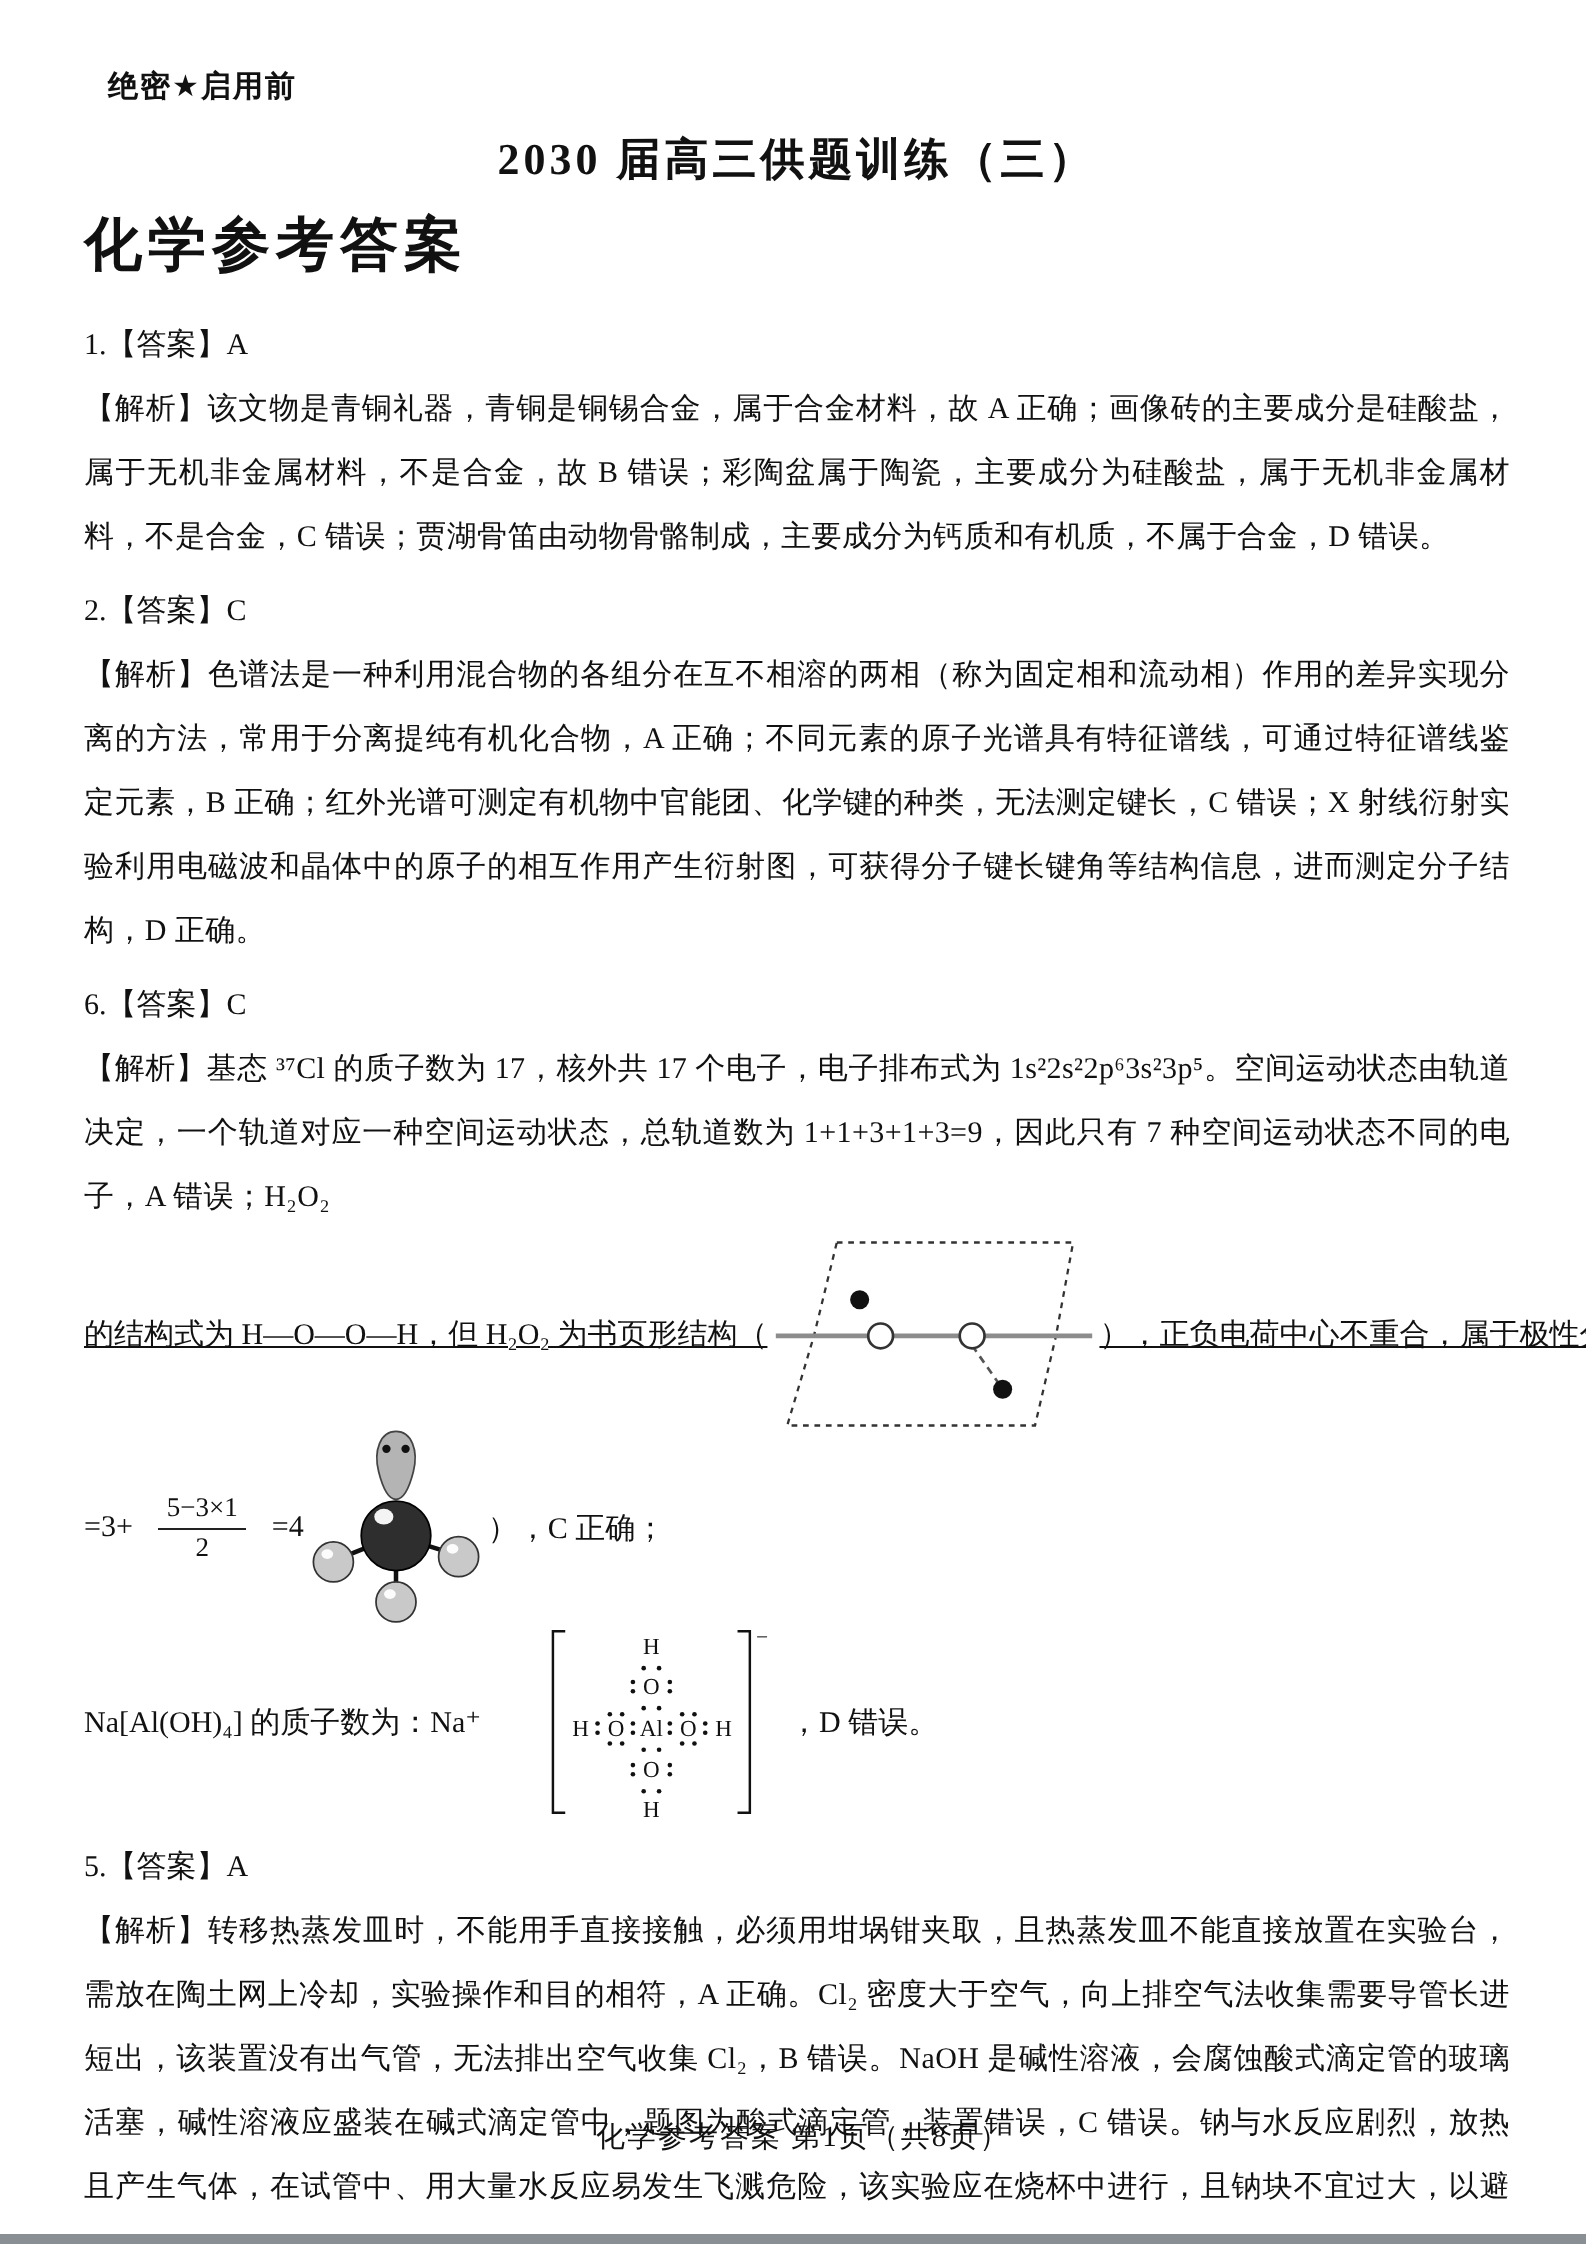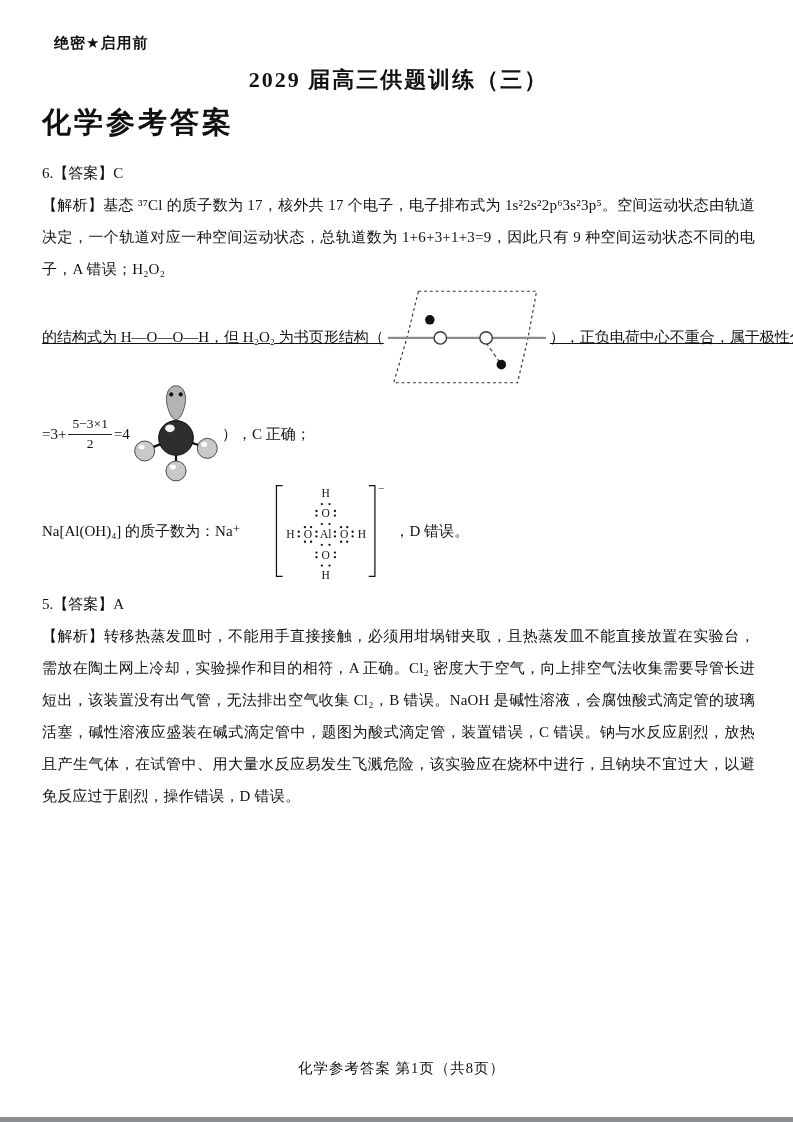--- a/index.html
+++ b/index.html
@@ -58,21 +58,21 @@
   .row-book{height:104px;text-decoration:underline;}
   .row-vsepr{height:90px;}
   .row-lewis{height:104px;}
   .frac{
     display:inline-flex;
     flex-direction:column;
     align-items:center;
     vertical-align:middle;
     font-size:13.5px;
     line-height:1.2;
-    margin:0 2px;
+    margin:0 13px;
   }
   .frac .num{border-bottom:1.3px solid #222;padding:0 4px 1px 4px;}
   .frac .den{padding-top:1px;}
   .diagram{flex:0 0 auto;margin:0 2px;}
   .footer{
     position:absolute;
     left:10px;right:0;
     bottom:44px;
     text-align:center;
     font-size:14.5px;
@@ -89,28 +89,36 @@
     font-family:"Liberation Serif","DejaVu Serif",serif;
   }
 </style>
 </head>
 <body>
 
 <div class="page">
 
   <div class="security">绝密★启用前</div>
 
-  <div class="title">2029 届高三供题训练（三）</div>
+  <div class="title">2030 届高三供题训练（三）</div>
   <div class="subtitle">化学参考答案</div>
 
-
+  <div class="section">
+    <div class="answer-line">1.【答案】A</div>
+    <p class="analysis">【解析】该文物是青铜礼器，青铜是铜锡合金，属于合金材料，故 A 正确；画像砖的主要成分是硅酸盐，属于无机非金属材料，不是合金，故 B 错误；彩陶盆属于陶瓷，主要成分为硅酸盐，属于无机非金属材料，不是合金，C 错误；贾湖骨笛由动物骨骼制成，主要成分为钙质和有机质，不属于合金，D 错误。</p>
+  </div>
+
+  <div class="section">
+    <div class="answer-line">2.【答案】C</div>
+    <p class="analysis">【解析】色谱法是一种利用混合物的各组分在互不相溶的两相（称为固定相和流动相）作用的差异实现分离的方法，常用于分离提纯有机化合物，A 正确；不同元素的原子光谱具有特征谱线，可通过特征谱线鉴定元素，B 正确；红外光谱可测定有机物中官能团、化学键的种类，无法测定键长，C 错误；X 射线衍射实验利用电磁波和晶体中的原子的相互作用产生衍射图，可获得分子键长键角等结构信息，进而测定分子结构，D 正确。</p>
+  </div>
 
   <div class="section">
     <div class="answer-line">6.【答案】C</div>
-    <p class="analysis">【解析】基态 ³⁷Cl 的质子数为 17，核外共 17 个电子，电子排布式为 1s²2s²2p⁶3s²3p⁵。空间运动状态由轨道决定，一个轨道对应一种空间运动状态，总轨道数为 1+6+3+1+3=9，因此只有 9 种空间运动状态不同的电子，A 错误；H₂O₂</p>
+    <p class="analysis">【解析】基态 ³⁷Cl 的质子数为 17，核外共 17 个电子，电子排布式为 1s²2s²2p⁶3s²3p⁵。空间运动状态由轨道决定，一个轨道对应一种空间运动状态，总轨道数为 1+1+3+1+3=9，因此只有 7 种空间运动状态不同的电子，A 错误；H₂O₂</p>
 
     <div class="inline-row row-book">
       <span>的结构式为 H—O—O—H，但 H₂O₂ 为书页形结构（</span>
       <svg class="diagram" width="162" height="98" viewBox="0 0 170 102">
         <polygon points="34,3 158,3 149,52 22,52" fill="none" stroke="#333" stroke-width="1.2" stroke-dasharray="3,3"></polygon>
         <polygon points="22,52 149,52 138,99 8,99" fill="none" stroke="#333" stroke-width="1.2" stroke-dasharray="3,3"></polygon>
         <line x1="2" y1="52" x2="168" y2="52" stroke="#8c8c8c" stroke-width="2.4"></line>
         <line x1="105" y1="57" x2="119" y2="77" stroke="#555" stroke-width="1.4" stroke-dasharray="4,3"></line>
         <circle cx="57" cy="52" r="6.5" fill="#ffffff" stroke="#333" stroke-width="1.4"></circle>
         <circle cx="105" cy="52" r="6.5" fill="#ffffff" stroke="#333" stroke-width="1.4"></circle>

